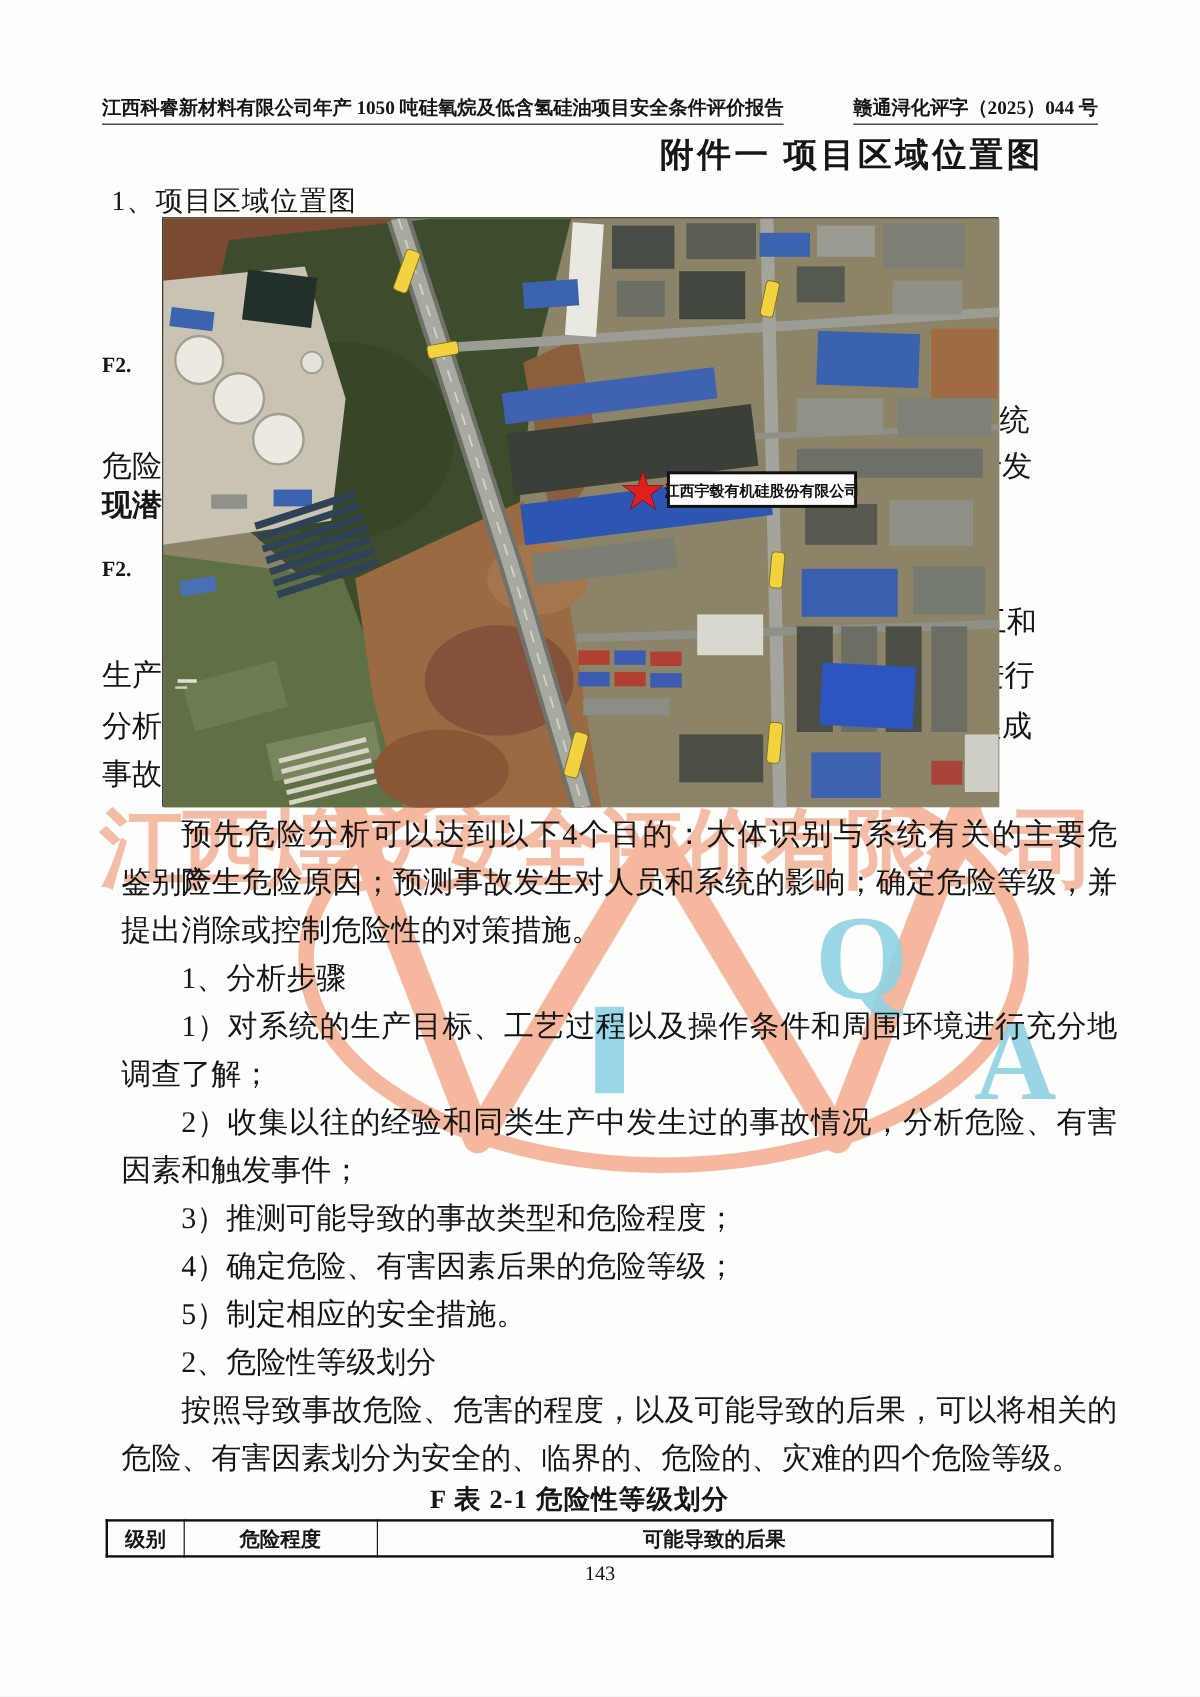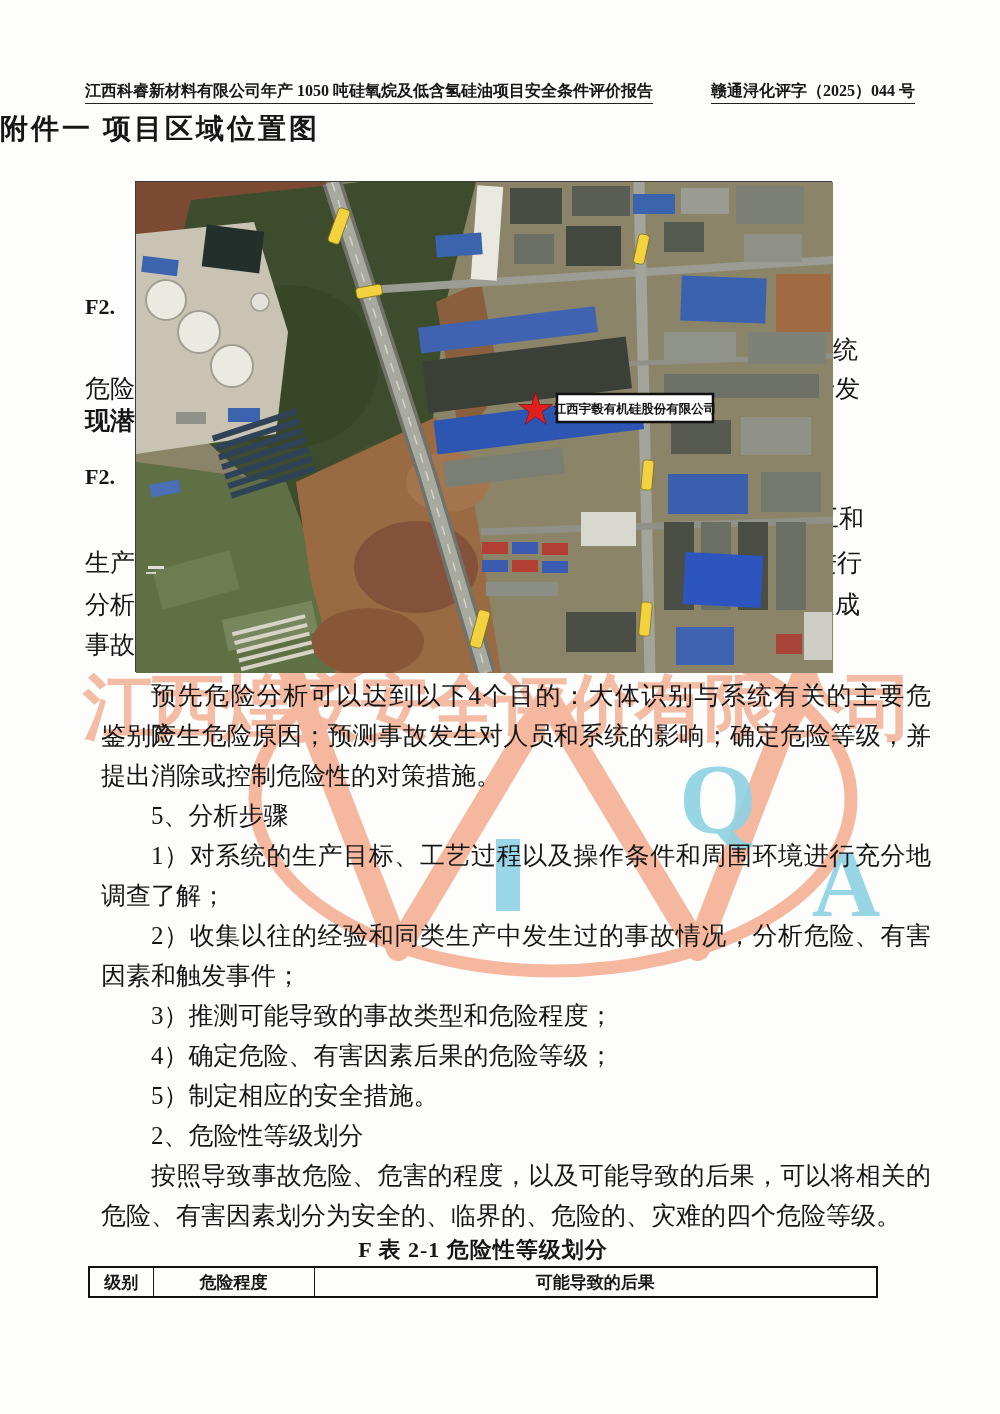--- a/index.html
+++ b/index.html
@@ -21,26 +21,26 @@
   
   .content { position:absolute; inset:0; z-index:1; }
   .hdr {
     position:absolute; left:85px; top:82px; width:830px;
     display:flex; justify-content:space-between; align-items:flex-end;
     font-size:16px; font-weight:bold; line-height:1.1;
   }
   .hdr span { border-bottom:1.5px solid #222; padding-bottom:3px; white-space:nowrap; }
   .doc-title {
     position:absolute; left:0; top:110px; width:870px;
-    text-align:left; font-size:28px; font-weight:bold; letter-spacing:3px;
+    text-align:right; font-size:28px; font-weight:bold; letter-spacing:3px;
   }
   .sec-head { position:absolute; left:93px; top:152px; font-size:23px; letter-spacing:1px; }
   
   .frag { position:absolute; font-size:25px; white-space:nowrap; }
-  .frag.b { font-weight:bold; font-size:22px; }
+  .frag.b { font-weight:bold; font-size:18px; }
   
   .bodytext { position:absolute; left:101px; top:676px; width:830px; font-size:25px; }
   .bodytext .ln { height:40px; line-height:40px; white-space:nowrap; }
   .bodytext .ln.ind { padding-left:50px; }
   .bodytext .ln.just { text-align:justify; text-align-last:justify; white-space:normal; }
   
   .tbl-title { position:absolute; left:88px; top:1235px; width:790px;
     text-align:center; font-size:22px; font-weight:bold; letter-spacing:1px; }
   table.grid { position:absolute; left:88px; top:1266px; width:790px;
     border-collapse:collapse; table-layout:fixed;font-family:Liberation Serif, serif; }
@@ -72,40 +72,41 @@
 
   <div class="content">
 
     <div class="hdr">
       <span>江西科睿新材料有限公司年产 1050 吨硅氧烷及低含氢硅油项目安全条件评价报告</span>
       <span>赣通浔化评字（2025）044 号</span>
     </div>
 
     <div class="doc-title">附件一 项目区域位置图</div>
 
+    <div class="sec-head">1、项目区域位置图</div>
 
     <span class="frag b" style="left:85px; top:294px;">F2.</span>
     <span class="frag" style="left:85px; top:372px;">危险</span>
     <span class="frag" style="left:85px; top:404px;font-weight:bold;">现潜</span>
     <span class="frag b" style="left:85px; top:464px;">F2.</span>
     <span class="frag" style="left:85px; top:546px;">生产</span>
     <span class="frag" style="left:85px; top:588px;">分析</span>
     <span class="frag" style="left:85px; top:628px;">事故</span>
 
     <span class="frag" style="left:808px; top:333px;">系统</span>
     <span class="frag" style="left:810px; top:372px;">于发</span>
     <span class="frag" style="left:814px; top:502px;">工和</span>
     <span class="frag" style="left:812px; top:546px;">进行</span>
     <span class="frag" style="left:810px; top:588px;">展成</span>
 
     <div class="bodytext">
       <div class="ln ind just">预先危险分析可以达到以下4个目的：大体识别与系统有关的主要危险；</div>
       <div class="ln just">鉴别产生危险原因；预测事故发生对人员和系统的影响；确定危险等级，并</div>
       <div class="ln">提出消除或控制危险性的对策措施。</div>
-      <div class="ln ind">5、分析步骤</div>
+      <div class="ln ind">1、分析步骤</div>
       <div class="ln ind just">1）对系统的生产目标、工艺过程以及操作条件和周围环境进行充分地</div>
       <div class="ln">调查了解；</div>
       <div class="ln ind just">2）收集以往的经验和同类生产中发生过的事故情况，分析危险、有害</div>
       <div class="ln">因素和触发事件；</div>
       <div class="ln ind">3）推测可能导致的事故类型和危险程度；</div>
       <div class="ln ind">4）确定危险、有害因素后果的危险等级；</div>
       <div class="ln ind">5）制定相应的安全措施。</div>
       <div class="ln ind">2、危险性等级划分</div>
       <div class="ln ind just">按照导致事故危险、危害的程度，以及可能导致的后果，可以将相关的</div>
       <div class="ln">危险、有害因素划分为安全的、临界的、危险的、灾难的四个危险等级。</div>
@@ -120,20 +121,21 @@
         </colgroup>
       <tbody>
           <tr>
         <th>级别</th>
         <th>危险程度</th>
         <th>可能导致的后果</th>
       </tr>
     </tbody>
       </table>
 
+    <div class="pgnum">143</div>
   </div>
 
   <div class="map-wrap">
     <svg width="697" height="491" viewBox="0 0 697 491">
 
       <rect width="697" height="491" fill="#8c8468"></rect>
       <polygon points="0,0 190,0 170,75 60,110 0,95" fill="#7c4a33"></polygon>
       <polygon points="55,18 225,0 340,0 310,120 290,300 240,420 150,330 60,250 30,120" fill="#3c4c2c"></polygon>
       <ellipse cx="150" cy="185" rx="92" ry="82" fill="#334423" opacity="0.7"></ellipse>
       <ellipse cx="250" cy="330" rx="60" ry="70" fill="#42522f" opacity="0.8"></ellipse>

